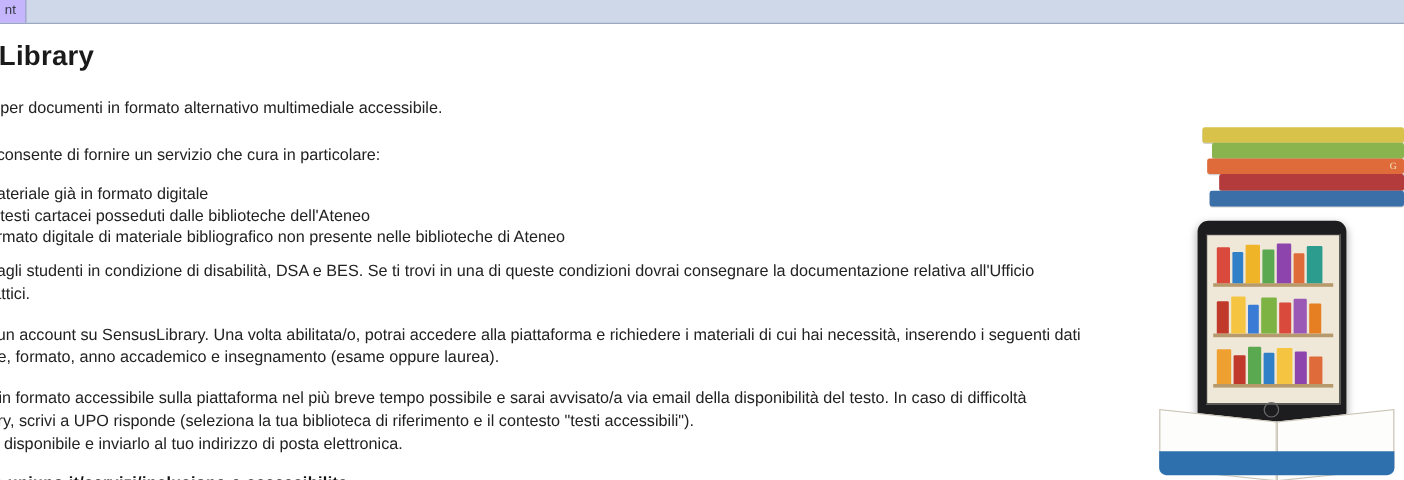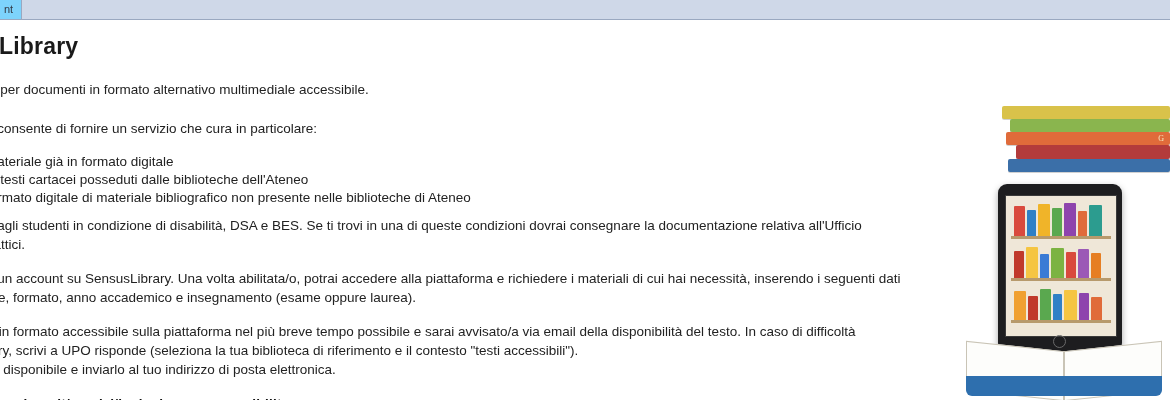--- a/index.html
+++ b/index.html
@@ -27,21 +27,21 @@
     box-sizing: border-box;
   }
   .topbar-tab {
     position: absolute;
     top: 0; left: 0;
     height: 19px;
     line-height: 19px;
     padding: 0 8px 0 4px;
     font-size: 11px;
     color: #333a46;
-    background: #7dd3fc;
+    background: #c4b5fd;
     border-right: 1px solid #9aa8c0;
     white-space: nowrap;
     overflow: hidden;
   }
 
   
   .page {
     position: absolute;
     top: 21px; left: 0;
     width: 1170px;

